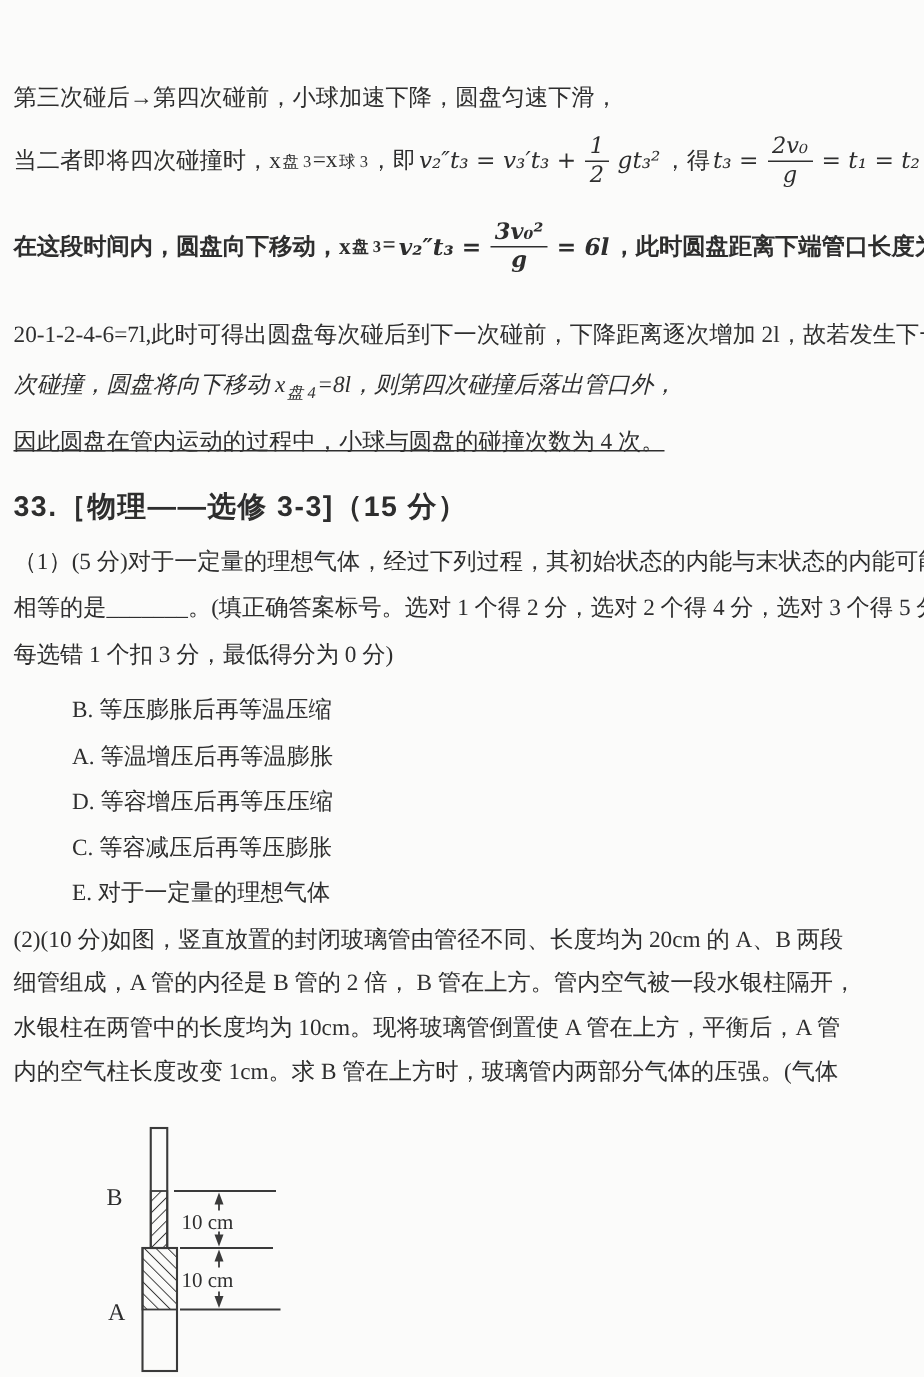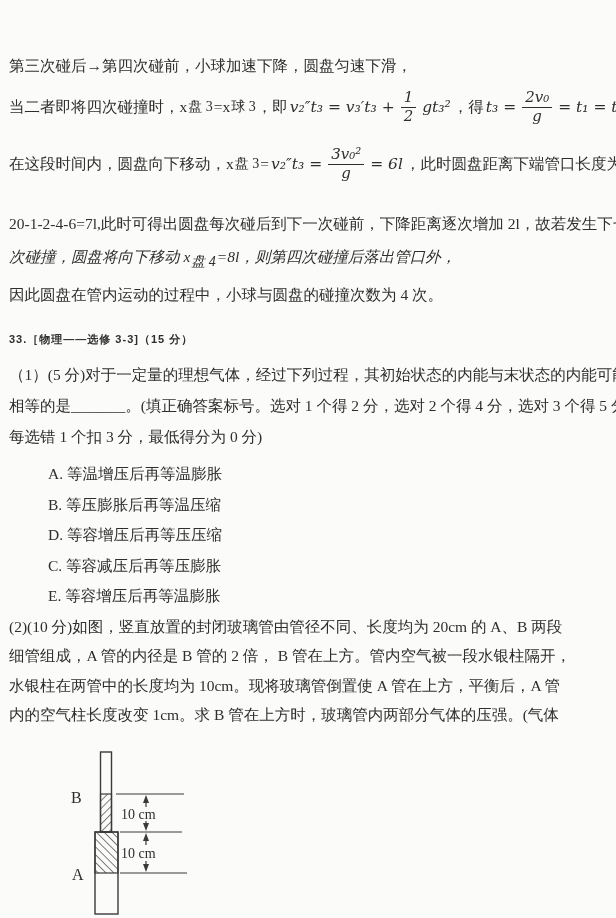--- a/index.html
+++ b/index.html
@@ -9,35 +9,35 @@
     color:#2e2e2e;
     font-family:"Liberation Serif","DejaVu Serif",serif;
     font-size:15.5px;
     overflow:hidden;
   }
   .doc { padding:7px 8px 0 9px; width:616px;margin-top:47px; }
   .ln { line-height:24px; white-space:nowrap; }
   
   .p4 { margin-top:22px; }
   .p5 { margin-top:9px;font-style:italic; }
-  .p6 { margin-top:9px; }
+  .p6 { margin-top:9px;text-decoration:underline; }
   
   .fline { display:flex; align-items:center; height:50px; white-space:nowrap; }
   .fl2 { margin-top:4px;align-items:center; }
-  .fl3 { margin-top:6px; height:52px; }
+  .fl3 { margin-top:6px; height:52px;font-weight:bold; }
   .mv { font-family:"DejaVu Serif",serif; font-style:italic; padding:0 2px; }
-  .subcjk { font-size:14px; vertical-align:-4px; padding:0 1px; }
+  .subcjk { font-size:11px; vertical-align:-4px; padding:0 1px; }
   .frac { display:inline-flex; flex-direction:column; align-items:center; text-align:center;
           vertical-align:middle; margin:0 4px; font-family:"DejaVu Serif",serif;
           font-style:italic; line-height:1.15; font-size:15px; }
   .frac .top { border-bottom:1.2px solid #2e2e2e; padding:0 3px; }
   .frac .bot { padding:0 3px; }
   
   .q-header { margin-top:21px; font-family:"Liberation Sans","DejaVu Sans",sans-serif;
-              font-weight:bold; font-size:11px; line-height:22px; letter-spacing:1px; }
+              font-weight:bold; font-size:19px; line-height:22px; letter-spacing:1px; }
   .q1 { margin-top:9px; }
   .q1 .ln { line-height:31px; }
   .opts { margin-top:7px; padding-left:39px; }
   .opts .ln { line-height:30.5px; }
   .q2 .ln { line-height:29.5px;font-family:Liberation Serif, serif; }
   
   .fig { margin-top:11px; margin-left:50px; }
   svg text { font-family:"Liberation Serif","DejaVu Serif",serif; fill:#2e2e2e; }
 </style>
 </head>
@@ -91,25 +91,25 @@
 
   <div class="q-header">33.［物理——选修 3-3]（15 分）</div>
 
   <div class="q1">
     <div class="ln">（1）(5 分)对于一定量的理想气体，经过下列过程，其初始状态的内能与末状态的内能可能</div>
     <div class="ln">相等的是_______。(填正确答案标号。选对 1 个得 2 分，选对 2 个得 4 分，选对 3 个得 5 分。</div>
     <div class="ln">每选错 1 个扣 3 分，最低得分为 0 分)</div>
   </div>
 
   <div class="opts">
+    <div class="ln">B. 等压膨胀后再等温压缩</div>
     <div class="ln">A. 等温增压后再等温膨胀</div>
-    <div class="ln">B. 等压膨胀后再等温压缩</div>
     <div class="ln">D. 等容增压后再等压压缩</div>
     <div class="ln">C. 等容减压后再等压膨胀</div>
-    <div class="ln">E. 等容增压后再等温膨胀</div>
+    <div class="ln">E. 对于一定量的理想气体</div>
   </div>
 
   <div class="q2">
     <div class="ln">(2)(10 分)如图，竖直放置的封闭玻璃管由管径不同、长度均为 20cm 的 A、B 两段</div>
     <div class="ln">细管组成，A 管的内径是 B 管的 2 倍， B 管在上方。管内空气被一段水银柱隔开，</div>
     <div class="ln">水银柱在两管中的长度均为 10cm。现将玻璃管倒置使 A 管在上方，平衡后，A 管</div>
     <div class="ln">内的空气柱长度改变 1cm。求 B 管在上方时，玻璃管内两部分气体的压强。(气体</div>
   </div>
 
   <div class="fig">

